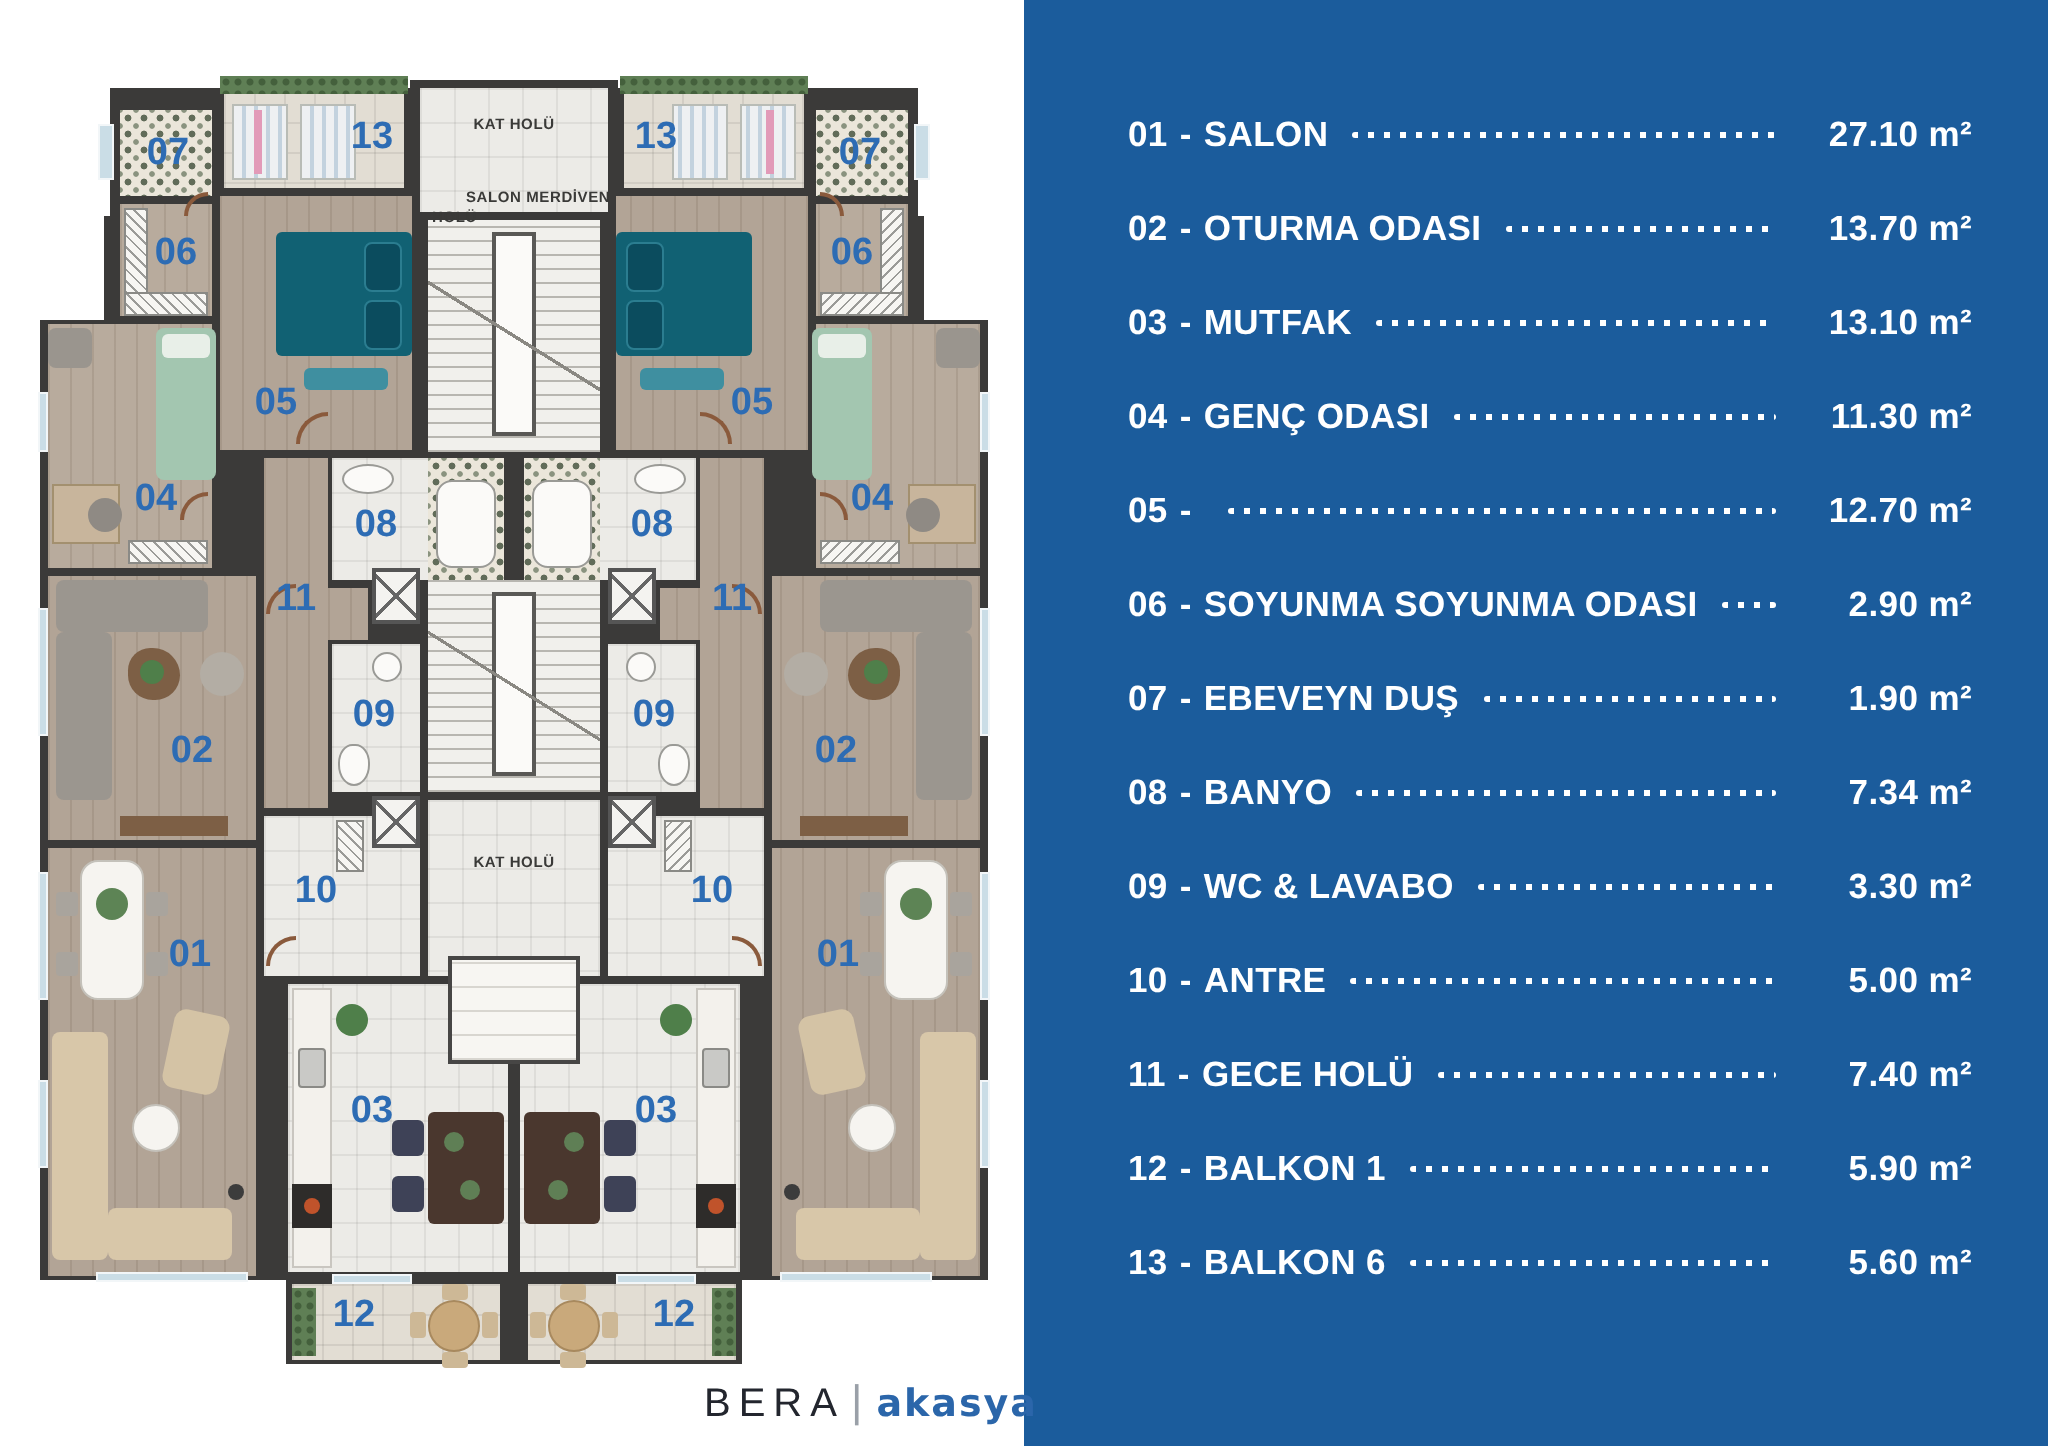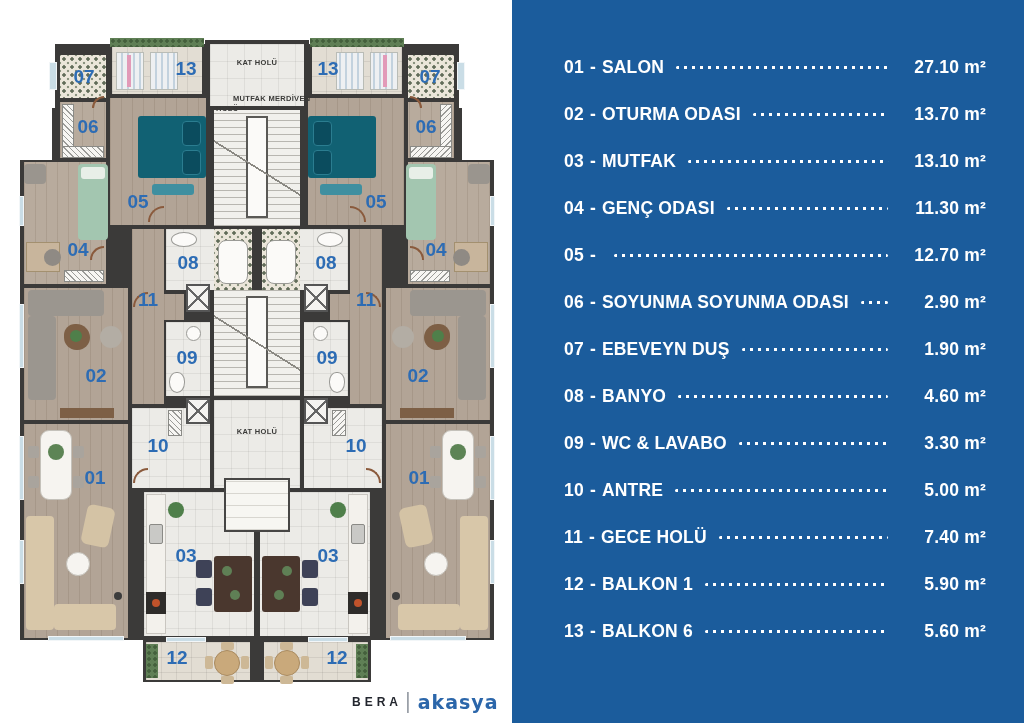--- a/index.html
+++ b/index.html
@@ -47,21 +47,21 @@
   .panel{position:absolute;left:512px;top:0;width:512px;height:723px;background:#1b5c9c;}
   .legend{position:absolute;left:52px;right:38px;top:44px;}
   .lrow{display:flex;align-items:center;height:47px;color:#fff;font-weight:700;font-size:17.5px;letter-spacing:.2px;}
   .lsep{margin:0 6px;}
   .leader{flex:1;height:3px;margin:0 12px;align-self:center;
     background:repeating-linear-gradient(90deg,#fff 0 3px,transparent 3px 8px);border-radius:2px;}
   .larea{min-width:86px;text-align:right;white-space:nowrap;}
 
   
   .brand{position:absolute;left:352px;top:686px;height:32px;display:flex;align-items:center;}
-  .brand-main{font-size:12px;font-weight:700;letter-spacing:4px;color:#23262e;}
+  .brand-main{font-size:20px;font-weight:400;letter-spacing:4px;color:#23262e;}
   .brand-bar{font-size:22px;font-weight:300;color:#9aa0a8;margin:0 7px 2px 3px;}
   .brand-sub{font-family:"DejaVu Sans",sans-serif;font-size:19px;font-weight:600;color:#2b66aa;letter-spacing:1px;}
 
   .mirror{transform:scaleX(-1);transform-origin:257px 50%;}
 </style>
 </head>
 <body>
 
 <div class="stage">
 
@@ -314,21 +314,21 @@
       <div class="mk" style="left:158px;top:446px">10</div>
       <div class="mk" style="left:356px;top:446px">10</div>
       <div class="mk" style="left:148px;top:300px">11</div>
       <div class="mk" style="left:366px;top:300px">11</div>
       <div class="mk" style="left:177px;top:658px">12</div>
       <div class="mk" style="left:337px;top:658px">12</div>
       <div class="mk" style="left:186px;top:69px">13</div>
       <div class="mk" style="left:328px;top:69px">13</div>
 
       <div class="plabel center" style="left:257px;top:62px">KAT HOLÜ</div>
-      <div class="plabel" style="left:233px;top:94px">MUTFAK MERDİVEN</div>
+      <div class="plabel" style="left:233px;top:94px">SALON MERDİVEN</div>
       <div class="plabel" style="left:216px;top:104px">HOLÜ</div>
       <div class="plabel center" style="left:257px;top:431px">KAT HOLÜ</div>
     </div>
   </div>
 
   <div class="panel">
     <div class="legend">
       <div class="lrow">
         <span class="lnum">01</span>
         <span class="lsep">-</span>
@@ -375,21 +375,21 @@
         <span class="lsep">-</span>
         <span class="lname">EBEVEYN DUŞ</span>
         <span class="leader"></span>
         <span class="larea">1.90 m²</span>
       </div>
       <div class="lrow">
         <span class="lnum">08</span>
         <span class="lsep">-</span>
         <span class="lname">BANYO</span>
         <span class="leader"></span>
-        <span class="larea">4.60 m²</span>
+        <span class="larea">7.34 m²</span>
       </div>
       <div class="lrow">
         <span class="lnum">09</span>
         <span class="lsep">-</span>
         <span class="lname">WC &amp; LAVABO</span>
         <span class="leader"></span>
         <span class="larea">3.30 m²</span>
       </div>
       <div class="lrow">
         <span class="lnum">10</span>

